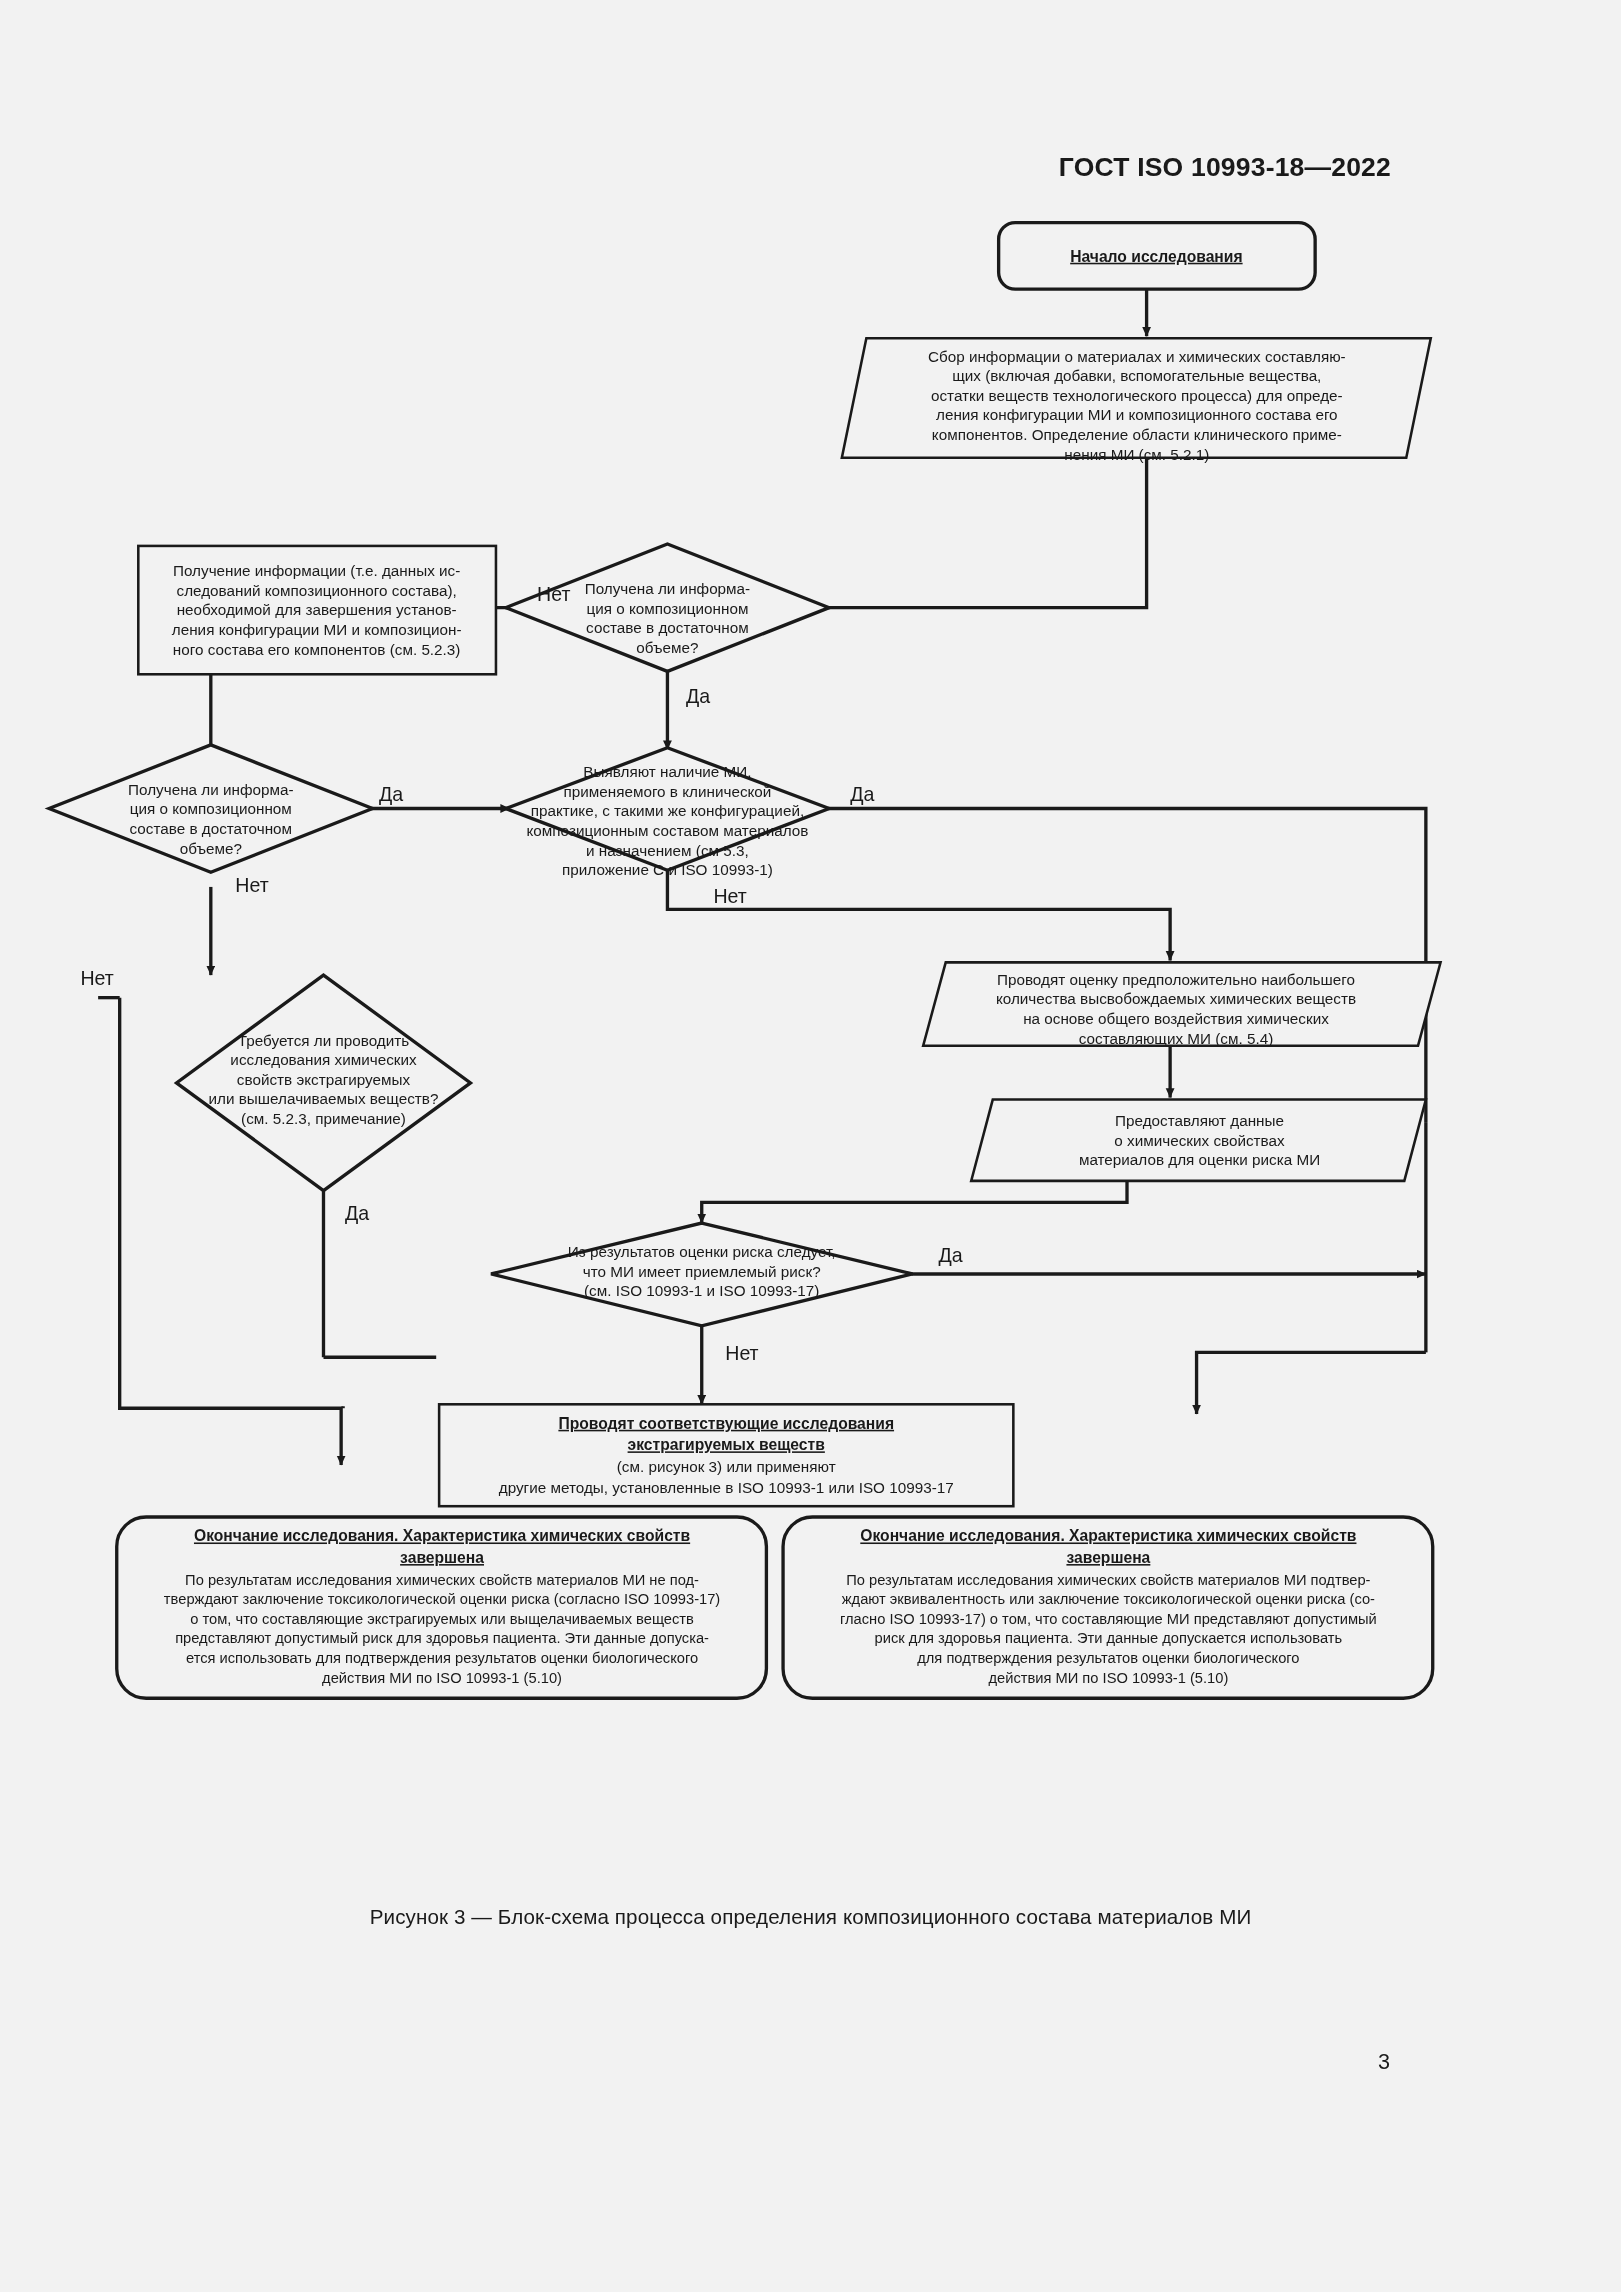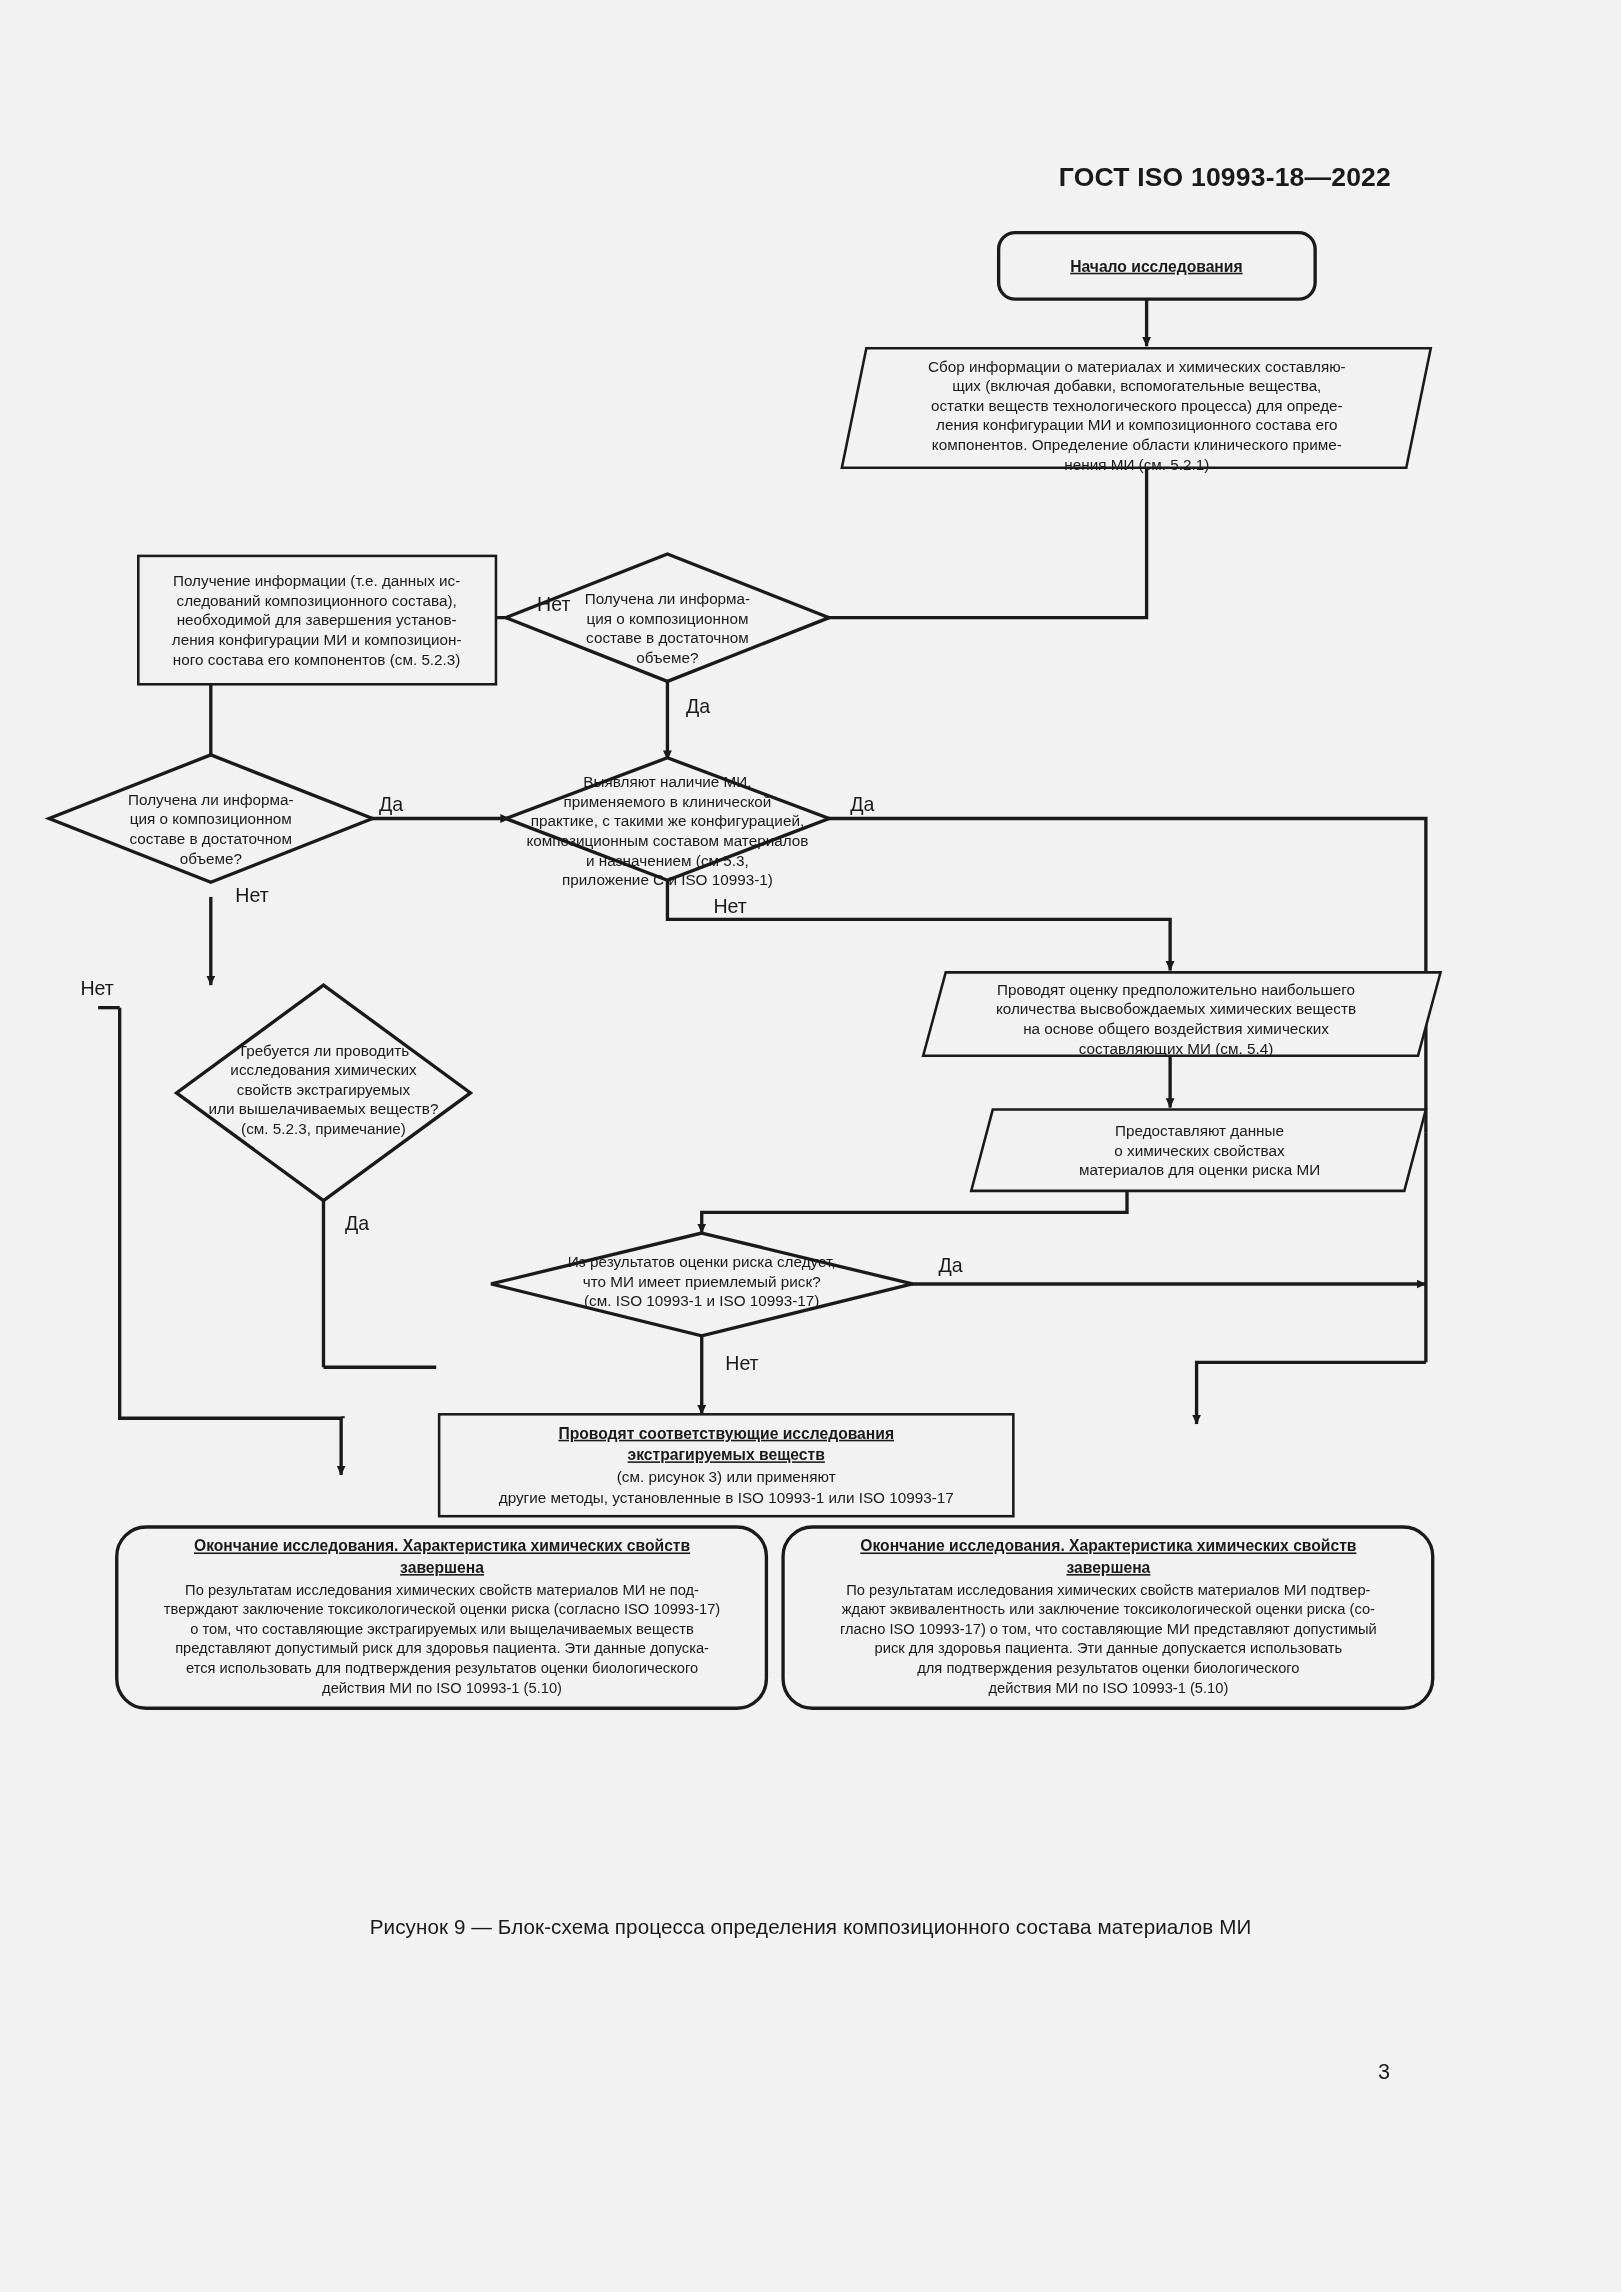--- a/index.html
+++ b/index.html
@@ -5,21 +5,21 @@
 <style>
   html,body{margin:0;padding:0;}
   body{
     width:1621px;height:2293px;
     background:#f2f2f2;
     font-family:"Liberation Sans", sans-serif;
     color:#1a1a1a;
     position:relative;
     overflow:hidden;
   }
-  .page{position:absolute;inset:0;margin-top:10px;}
+  .page{position:absolute;inset:0;}
   .header-std{
     position:absolute;
     top:152px; right:230px;
     font-size:26.5px;
     font-weight:bold;
     letter-spacing:0.2px;
     white-space:nowrap;
   }
   .figure-wrap{
     position:absolute;
@@ -228,18 +228,18 @@
         <text class="small" x="1131" y="1432" text-anchor="middle">ждают эквивалентность или заключение токсикологической оценки риска (со-</text>
         <text class="small" x="1131" y="1452" text-anchor="middle">гласно ISO 10993-17) о том, что составляющие МИ представляют допустимый</text>
         <text class="small" x="1131" y="1472" text-anchor="middle">риск для здоровья пациента. Эти данные допускается использовать</text>
         <text class="small" x="1131" y="1492" text-anchor="middle">для подтверждения результатов оценки биологического</text>
         <text class="small" x="1131" y="1512" text-anchor="middle">действия МИ по ISO 10993-1 (5.10)</text>
       </g>
 
     </svg>
   </div>
 
-  <div class="caption">Рисунок 9 — Блок-схема процесса определения композиционного состава материалов МИ</div>
+  <div class="caption">Рисунок 3 — Блок-схема процесса определения композиционного состава материалов МИ</div>
 
   <div class="page-number">3</div>
 
 </div>
 
 
 </body></html>

